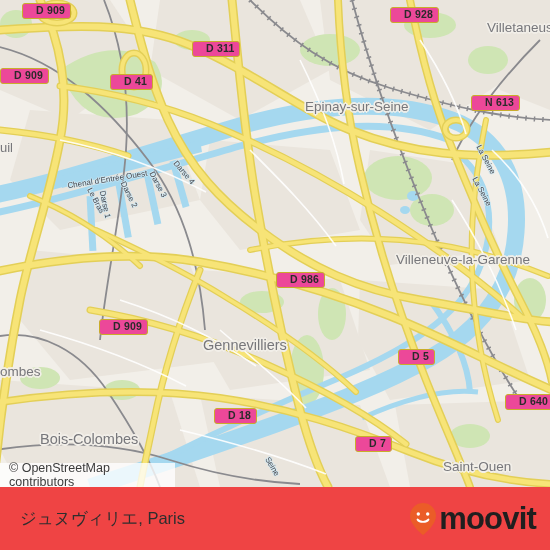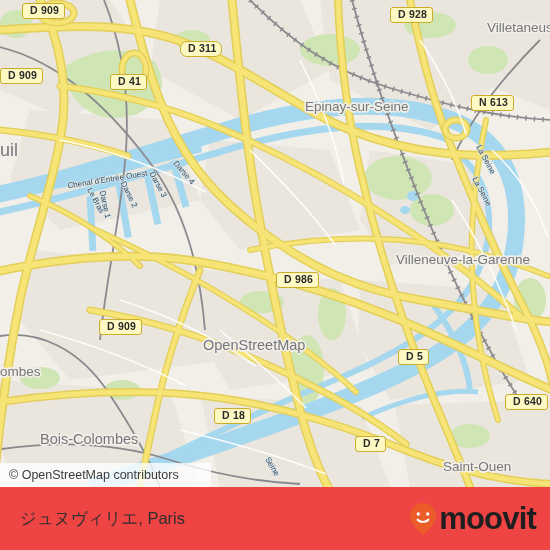--- a/index.html
+++ b/index.html
@@ -47,28 +47,28 @@
     color: #4a4a50;
     font-size: 8px;
     white-space: nowrap;
     text-shadow:
       1px 0 #cfe8f3, -1px 0 #cfe8f3, 0 1px #cfe8f3, 0 -1px #cfe8f3;
     pointer-events: none;
   }
 
   .shield {
     position: absolute;
-    background: #fef9c3;
+    background: #ec4899;
     border: 1.4px solid #c9ad2b;
     border-radius: 3px;
     color: #2b2b2b;
     font-size: 10.5px;
     font-weight: bold;
     letter-spacing: .2px;
-    padding: 1px 5px 2px 7px;
+    padding: 1px 5px 2px 13px;
     line-height: 11px;
     white-space: nowrap;
   }
 
   
   #callout {
     position: absolute;
     left: 192px;
     top: 122px;
     width: 167px;
@@ -109,21 +109,21 @@
     border-top: 11px solid #ffffff;
     filter: drop-shadow(0 2px 2px rgba(0,0,0,.18));
   }
 
   
   #attribution {
     position: absolute;
     left: 0;
     top: 463px;
     height: 24px;
-    width: 211px;
+    width: 175px;
     background: rgba(255,255,255,.78);
     display: flex;
     align-items: center;
     z-index: 40;
   }
   #attribution span {
     color: #3b3b3b;
     font-size: 12.5px;
     padding-left: 9px;
   }
@@ -313,43 +313,43 @@
           <path d="M452,200 C478,240 500,284 516,330"></path>
           <path d="M180,430 C230,442 280,456 326,474"></path>
           <path d="M492,150 C520,176 538,206 548,238"></path>
         </g>
       </g>
     </svg>
 
     <div>
       <div class="map-label" style="left:487px;top:20px;">Villetaneuse</div>
       <div class="map-label" style="left:305px;top:99px;">Epinay-sur-Seine</div>
-      <div class="map-label" style="left:0px;top:140px;font-size:18px;text-align:center;">uil</div>
+      <div class="map-label" style="left:0px;top:140px;font-size:13px;text-align:center;">uil</div>
       <div class="map-label" style="left:396px;top:252px;">Villeneuve-la-Garenne</div>
-      <div class="map-label" style="left:203px;top:337px;font-size:14.5px;">OpenStreetMap</div>
+      <div class="map-label" style="left:203px;top:337px;font-size:14.5px;">Gennevilliers</div>
       <div class="map-label" style="left:0px;top:364px;">ombes</div>
       <div class="map-label" style="left:40px;top:431px;font-size:14.5px;">Bois-Colombes</div>
       <div class="map-label" style="left:443px;top:459px;">Saint-Ouen</div>
     </div>
 
     <div>
       <div class="water-label" style="left:67px;top:175px;transform:rotate(-9deg);">Chenal d'Entrée Ouest</div>
       <div class="water-label" style="left:82px;top:196px;transform:rotate(62deg);">Le Bras</div>
       <div class="water-label" style="left:91px;top:200px;transform:rotate(78deg);">Darse 1</div>
       <div class="water-label" style="left:115px;top:190px;transform:rotate(64deg);">Darse 2</div>
       <div class="water-label" style="left:144px;top:180px;transform:rotate(62deg);">Darse 3</div>
       <div class="water-label" style="left:170px;top:168px;transform:rotate(50deg);">Darse 4</div>
       <div class="water-label" style="left:470px;top:155px;transform:rotate(62deg);">La Seine</div>
       <div class="water-label" style="left:466px;top:187px;transform:rotate(62deg);">La Seine</div>
       <div class="water-label" style="left:262px;top:462px;transform:rotate(60deg);">Seine</div>
     </div>
 
     <div>
       <div class="shield" style="left:22px;top:3px;">D 909</div>
-      <div class="shield" style="left:180px;top:41px;border-radius:7px;">D 311</div>
+      <div class="shield" style="left:192px;top:41px;">D 311</div>
       <div class="shield" style="left:390px;top:7px;">D 928</div>
       <div class="shield" style="left:0px;top:68px;">D 909</div>
       <div class="shield" style="left:110px;top:74px;">D 41</div>
       <div class="shield" style="left:471px;top:95px;">N 613</div>
       <div class="shield" style="left:276px;top:272px;">D 986</div>
       <div class="shield" style="left:99px;top:319px;">D 909</div>
       <div class="shield" style="left:398px;top:349px;">D 5</div>
       <div class="shield" style="left:214px;top:408px;">D 18</div>
       <div class="shield" style="left:355px;top:428px;margin-top:8px;">D 7</div>
       <div class="shield" style="left:505px;top:394px;">D 640</div>

